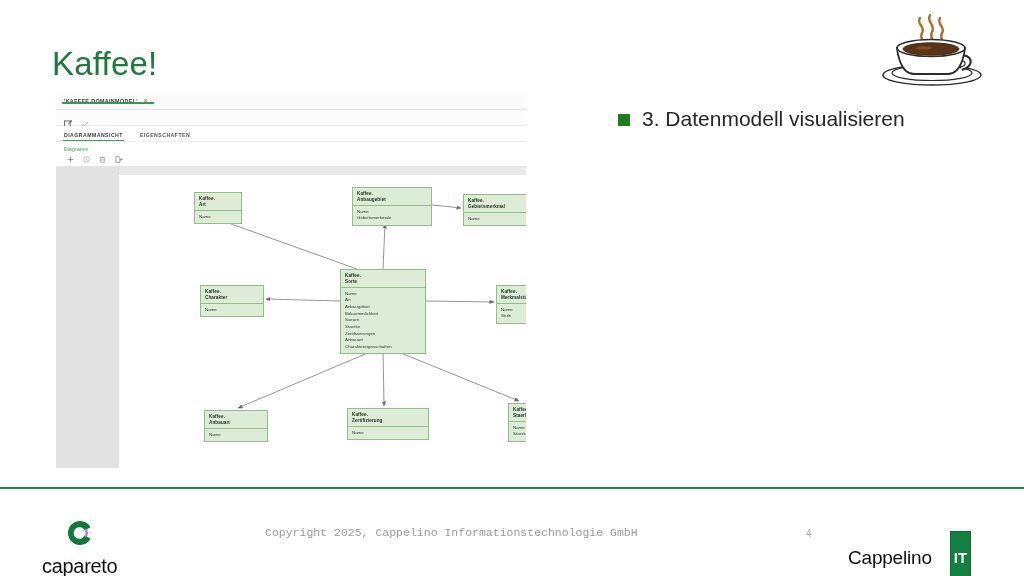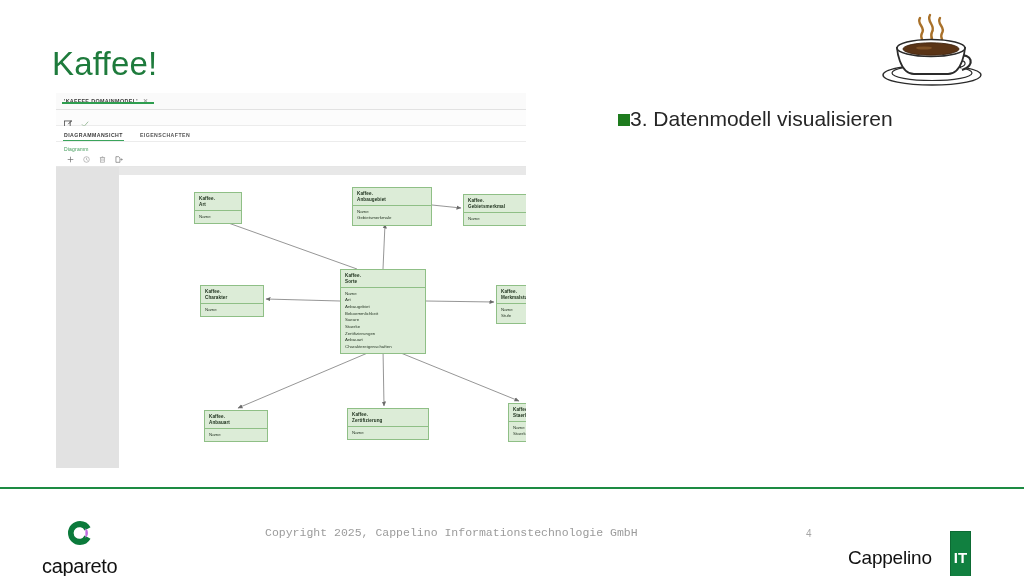--- a/index.html
+++ b/index.html
@@ -28,21 +28,21 @@
     right: 22px; top: 4px;
     width: 130px; height: 86px;
   }
 
   
   #bullet-block {
     position: absolute;
     left: 618px; top: 106px;
     display: flex;
     align-items: flex-start;
-    gap: 0;
+    gap: 12px;
   }
   #bullet-marker {
     width: 12px; height: 12px;
     background: #1e7b1e;
     margin-top: 8px;
     flex: none;
   }
   #bullet-text {
     font-size: 21px;
     color: #262626;

